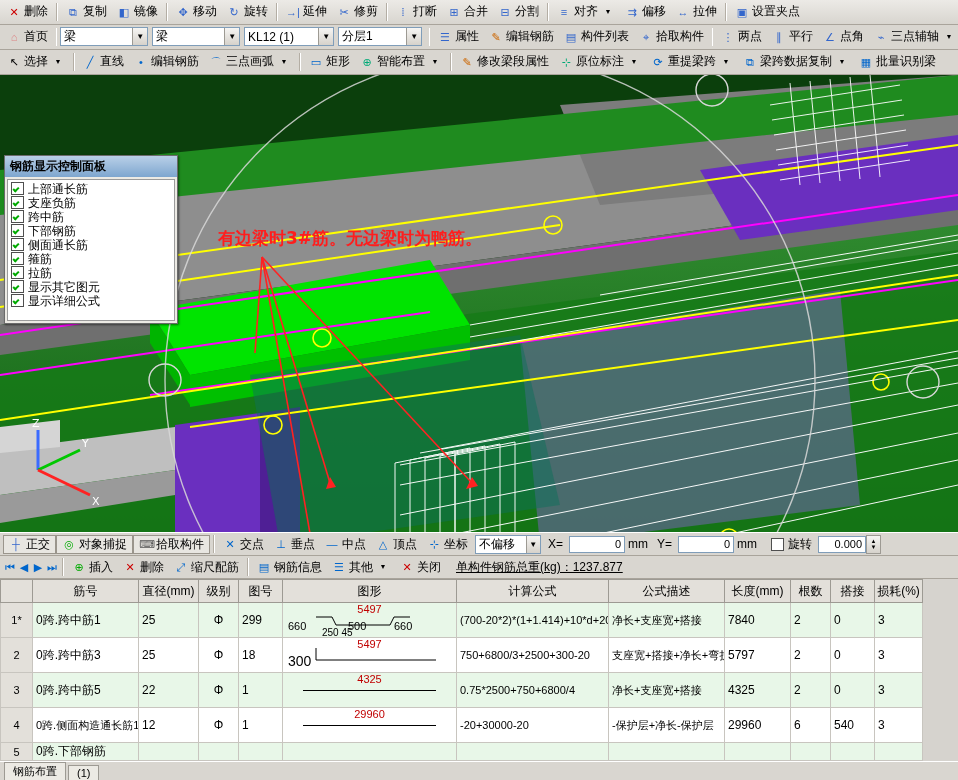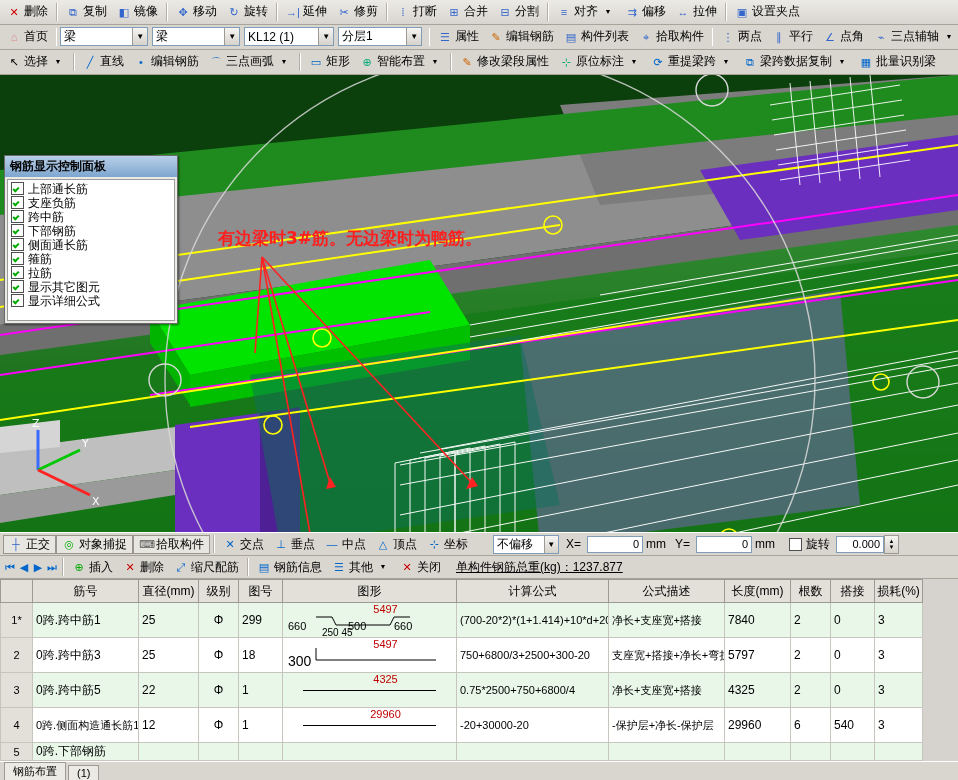--- a/index.html
+++ b/index.html
@@ -56,21 +56,21 @@
   .gbar{display:flex;align-items:center;height:23px;background:#d9d6d0;border-bottom:1px solid #a9a49b;
         padding:0 3px;box-sizing:border-box;font-size:12px;white-space:nowrap;overflow:hidden;}
   table.grid{border-collapse:collapse;width:818px;table-layout:fixed;font-size:12px;background:#fff;}
   table.grid th{background:#e3e0da;border:1px solid #9d9a93;height:20px;font-weight:normal;font-size:12px;}
   table.grid td{border:1px solid #c8c5bf;height:34px;padding:0 3px;vertical-align:middle;
                 overflow:hidden;white-space:nowrap;}
   tr.r-odd td{background:#e8f7e8;}
   tr.r-even td{background:#ffffff;}
   td.c-idx{text-align:center;background:#e3e0da !important;font-size:11px;}
   .figcell{position:relative;height:34px;}
-  .figtxt{position:absolute;color:#c00000;font-size:11px;left:50%;transform:translateX(-50%);top:0;margin-left:16px;}
+  .figtxt{position:absolute;color:#c00000;font-size:11px;left:50%;transform:translateX(-50%);top:0;}
   .figline{position:absolute;left:10%;right:10%;top:17px;height:0;border-top:1px solid #000;}
   .two{line-height:13px;white-space:normal;font-size:11px;}
   .tabstrip{display:flex;align-items:flex-end;height:18px;background:#d9d6d0;border-top:1px solid #fff;
             font-size:11px;padding-left:4px;}
   .tabstrip .tb{padding:1px 8px;border:1px solid #9d9a93;border-bottom:none;background:#eceae4;margin-right:2px;}
 </style>
 </head>
 <body>
 
 <div class="app">
@@ -453,21 +453,21 @@
       <span>中点</span>
     </div>
     <div class="sbtn">
       <span class="ic" style="color:#06c">△</span>
       <span>顶点</span>
     </div>
     <div class="sbtn">
       <span class="ic" style="color:#06c">⊹</span>
       <span>坐标</span>
     </div>
-    <div class="combo" style="width:66px;margin-left:20px;">
+    <div class="combo" style="width:66px;margin-left:2px;">
       <span class="txt" style="width:49px">不偏移</span>
       <span class="arw">▼</span>
     </div>
     <span class="lab">X=</span>
     <span class="inp" style="width:56px">0</span>
     <span class="lab">mm</span>
     <span class="lab">Y=</span>
     <span class="inp" style="width:56px">0</span>
     <span class="lab">mm</span>
     <span class="cb" style="margin:0 4px 0 8px;"></span>

